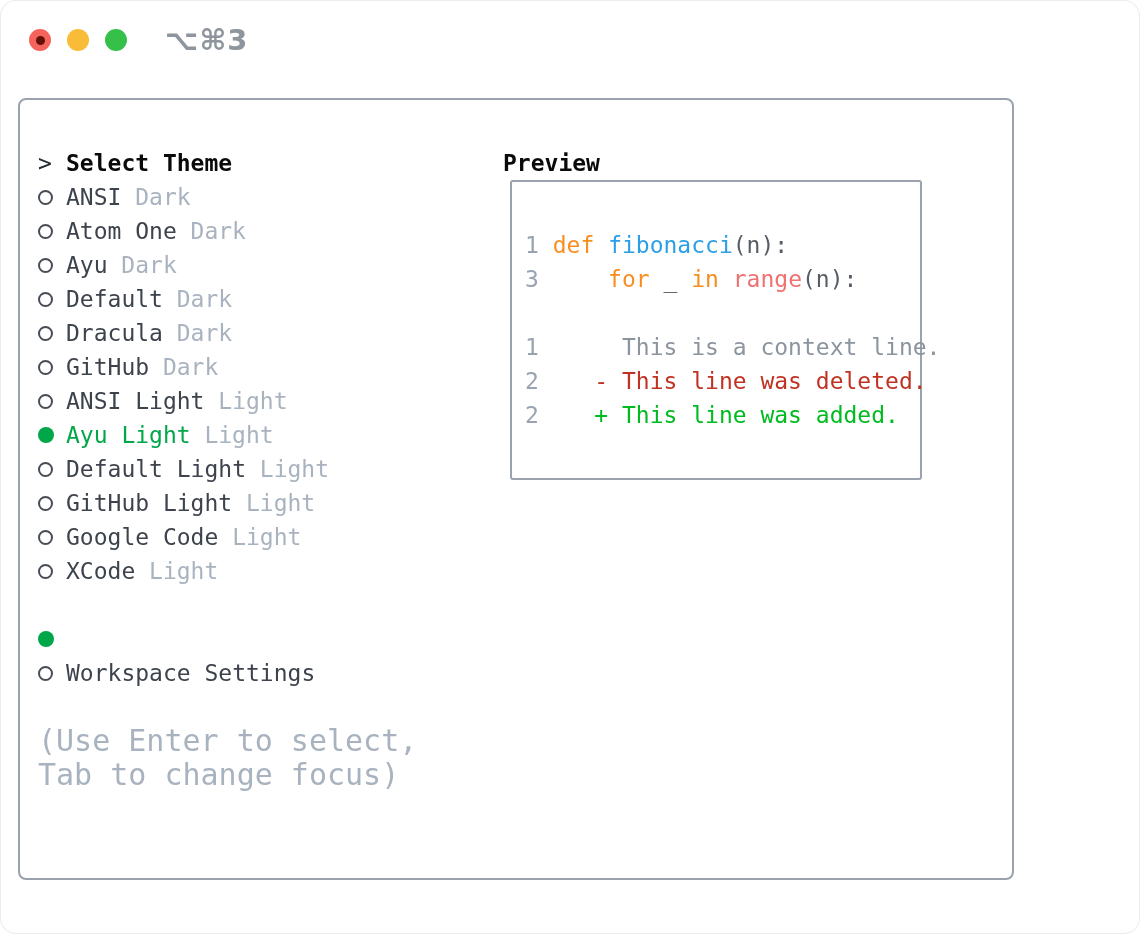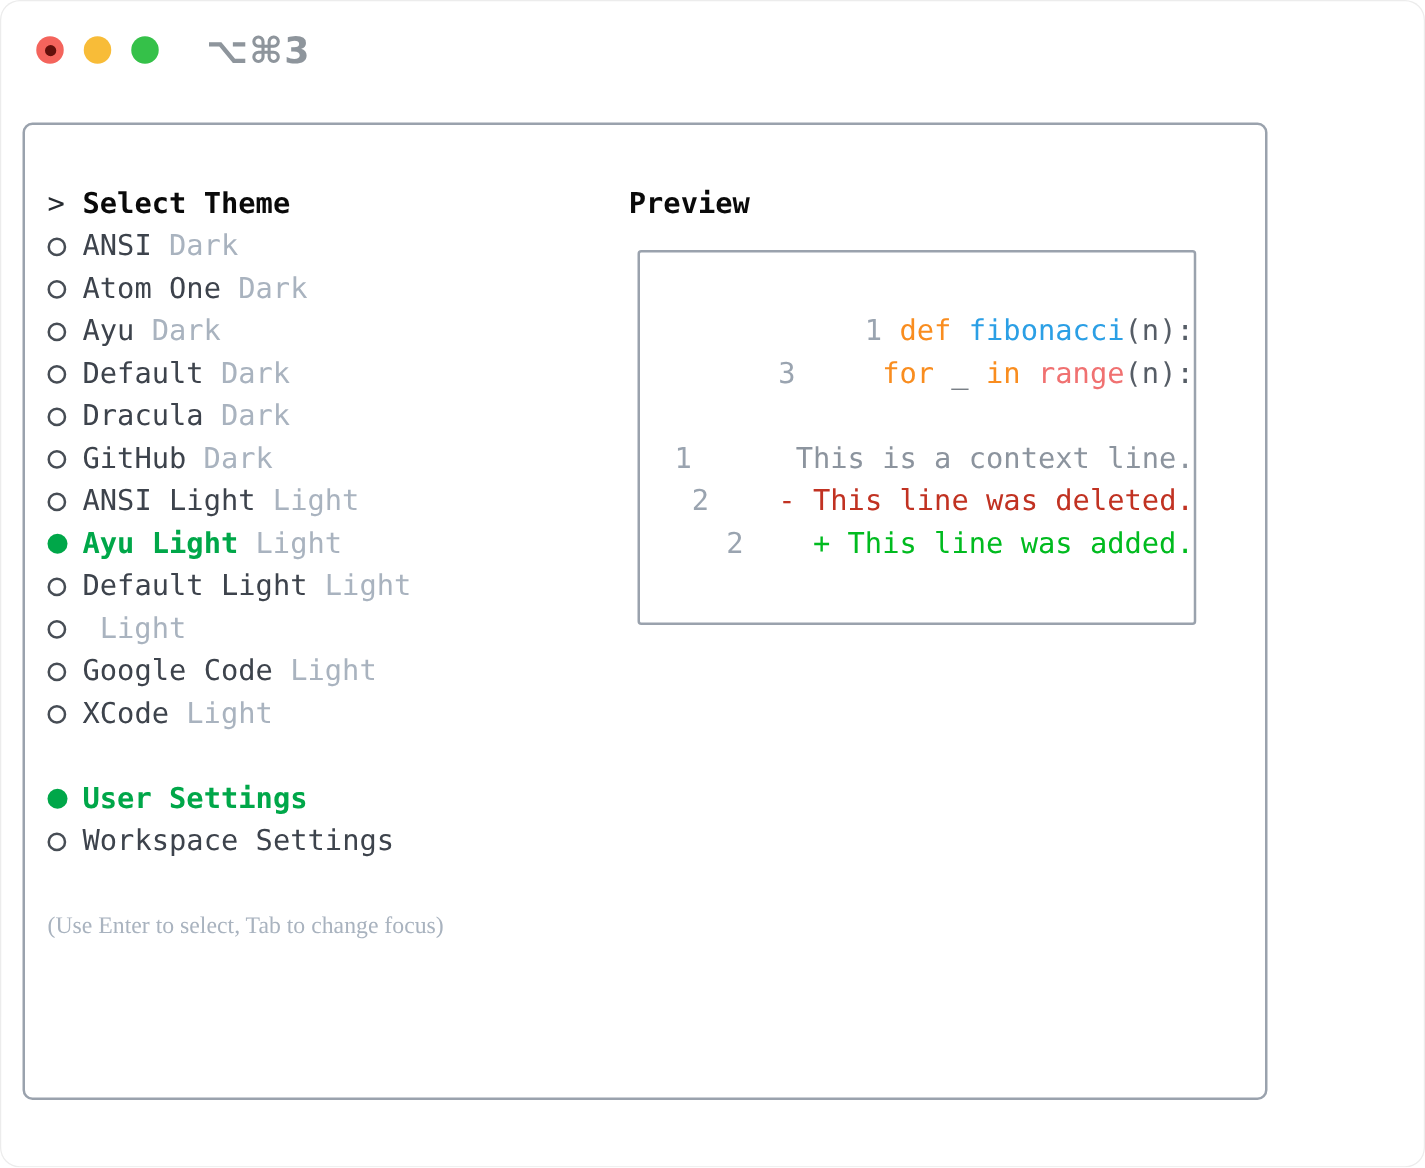--- a/index.html
+++ b/index.html
@@ -60,40 +60,38 @@
   .header-text.apply-text { font-weight:400; }
 
   .bullet {
     width:11px; height:11px;
     border:2px solid #474d55; border-radius:50%;
     box-sizing:content-box;
   }
   .bullet.filled { width:16px; height:16px; border:none; background:var(--accent-green); }
 
   .name { color:var(--text-dark); }
-  .row.selected .name { color:var(--accent-green);font-weight:bold; }
+  .row.selected .name { color:var(--accent-green); }
   .variant { color:var(--muted); margin-left:13.8px; }
 
   .spacer { height:34px; }
   .help {
     width:420px;
-    font-size:19px; line-height:34px;
+    font-size:30px; line-height:34px;
     color:var(--muted);
-    font-family:Liberation Serif, serif;
   }
   
   .preview-box {
-    margin-top:20px; margin-left:7px;
-    width:447px;
+    margin-left:7px;
+    width:412px;
     border:2px solid var(--panel-border);
     border-radius:3px;
     box-sizing:border-box;
     padding:46px 0 46px 13px;
     background:#fff;
-    text-align:right;
   }
   .code-line { height:34px; line-height:34px; white-space:pre; font-size:23px; }
   .lnum   { color:var(--lnum); }
   .tok-pl  { color:var(--plain); }
   .tok-kw  { color:var(--kw); }
   .tok-fn  { color:var(--fn); }
   .tok-sp  { color:var(--sp); }
   .tok-num { color:var(--numlit); }
   .tok-ctx { color:var(--ctx); }
   .tok-del { color:var(--del); }
@@ -182,20 +180,21 @@
             <span class="gutter">
               <span class="bullet"></span>
             </span>
             <span class="name">Default Light</span>
             <span class="variant">Light</span>
           </div>
           <div class="row">
             <span class="gutter">
               <span class="bullet"></span>
             </span>
+            <span class="name">GitHub Light</span>
             <span class="variant">Light</span>
           </div>
           <div class="row">
             <span class="gutter">
               <span class="bullet"></span>
             </span>
             <span class="name">Google Code</span>
             <span class="variant">Light</span>
           </div>
           <div class="row">
@@ -208,21 +207,20 @@
         </div>
 
       <div class="spacer"></div>
 
 
       <div id="apply-list">
           <div class="row selected">
             <span class="gutter">
               <span class="bullet filled"></span>
             </span>
-            <span class="name">User Settings</span>
           </div>
           <div class="row">
             <span class="gutter">
               <span class="bullet"></span>
             </span>
             <span class="name">Workspace Settings</span>
           </div>
         </div>
 
       <div class="spacer"></div>

